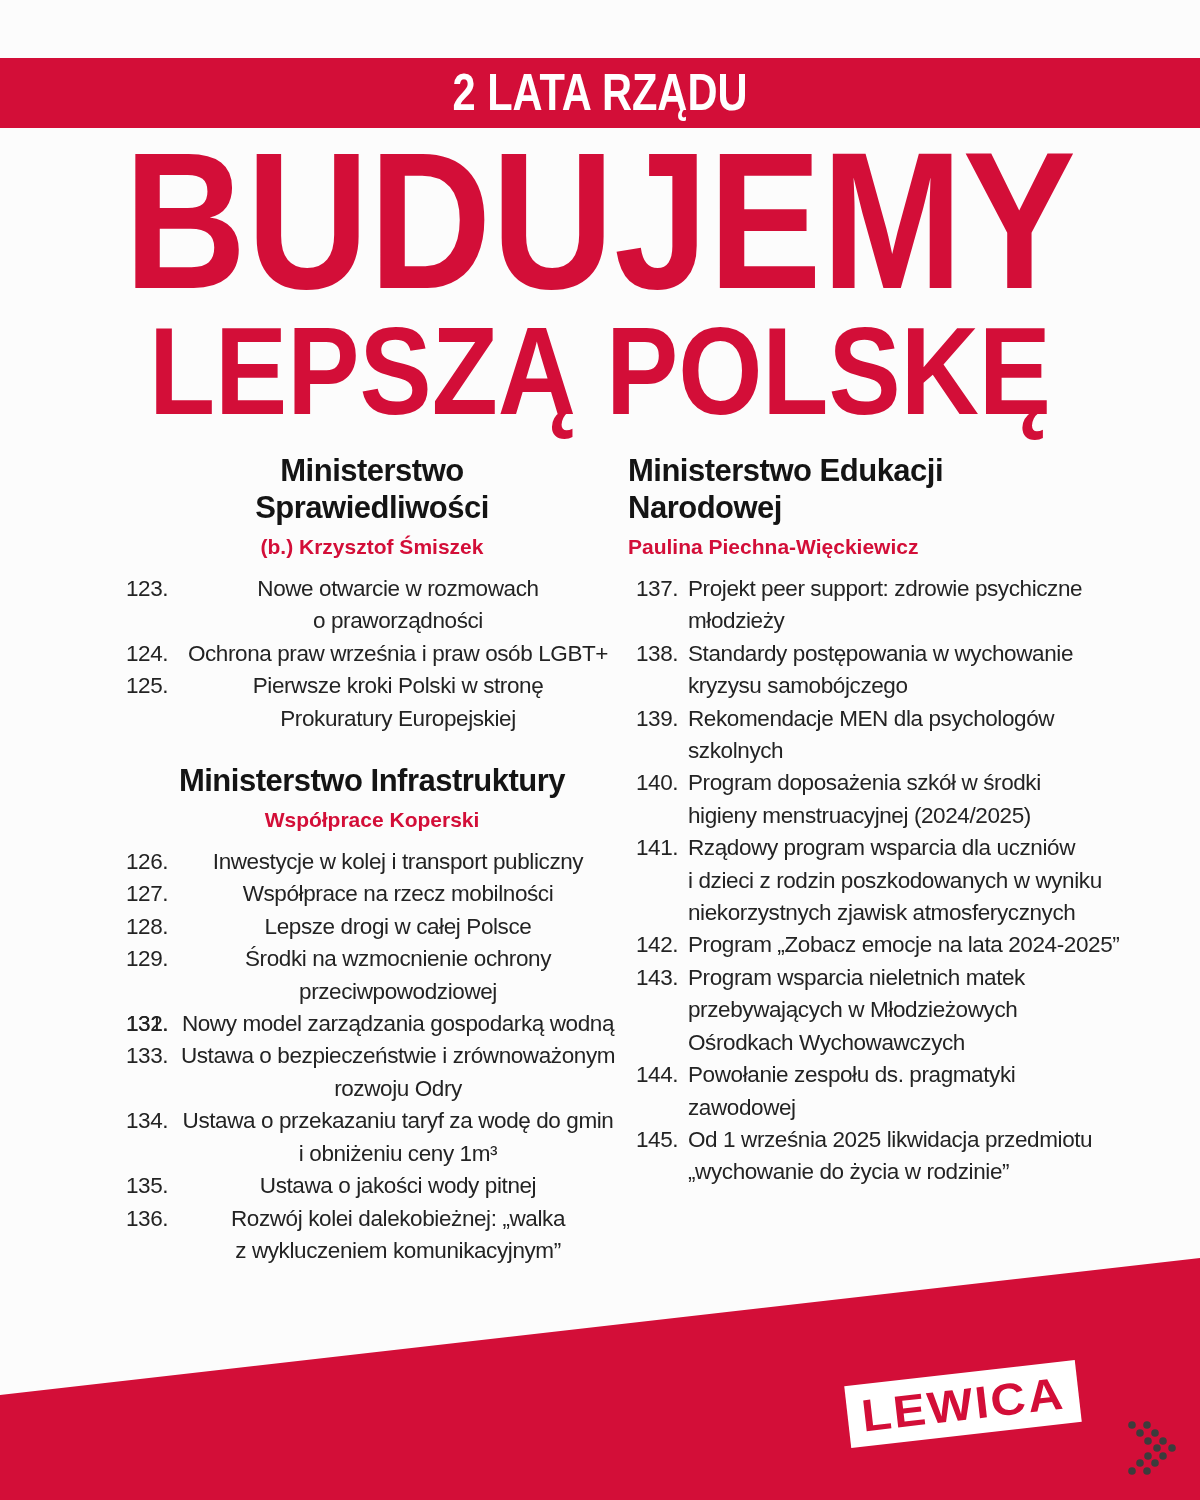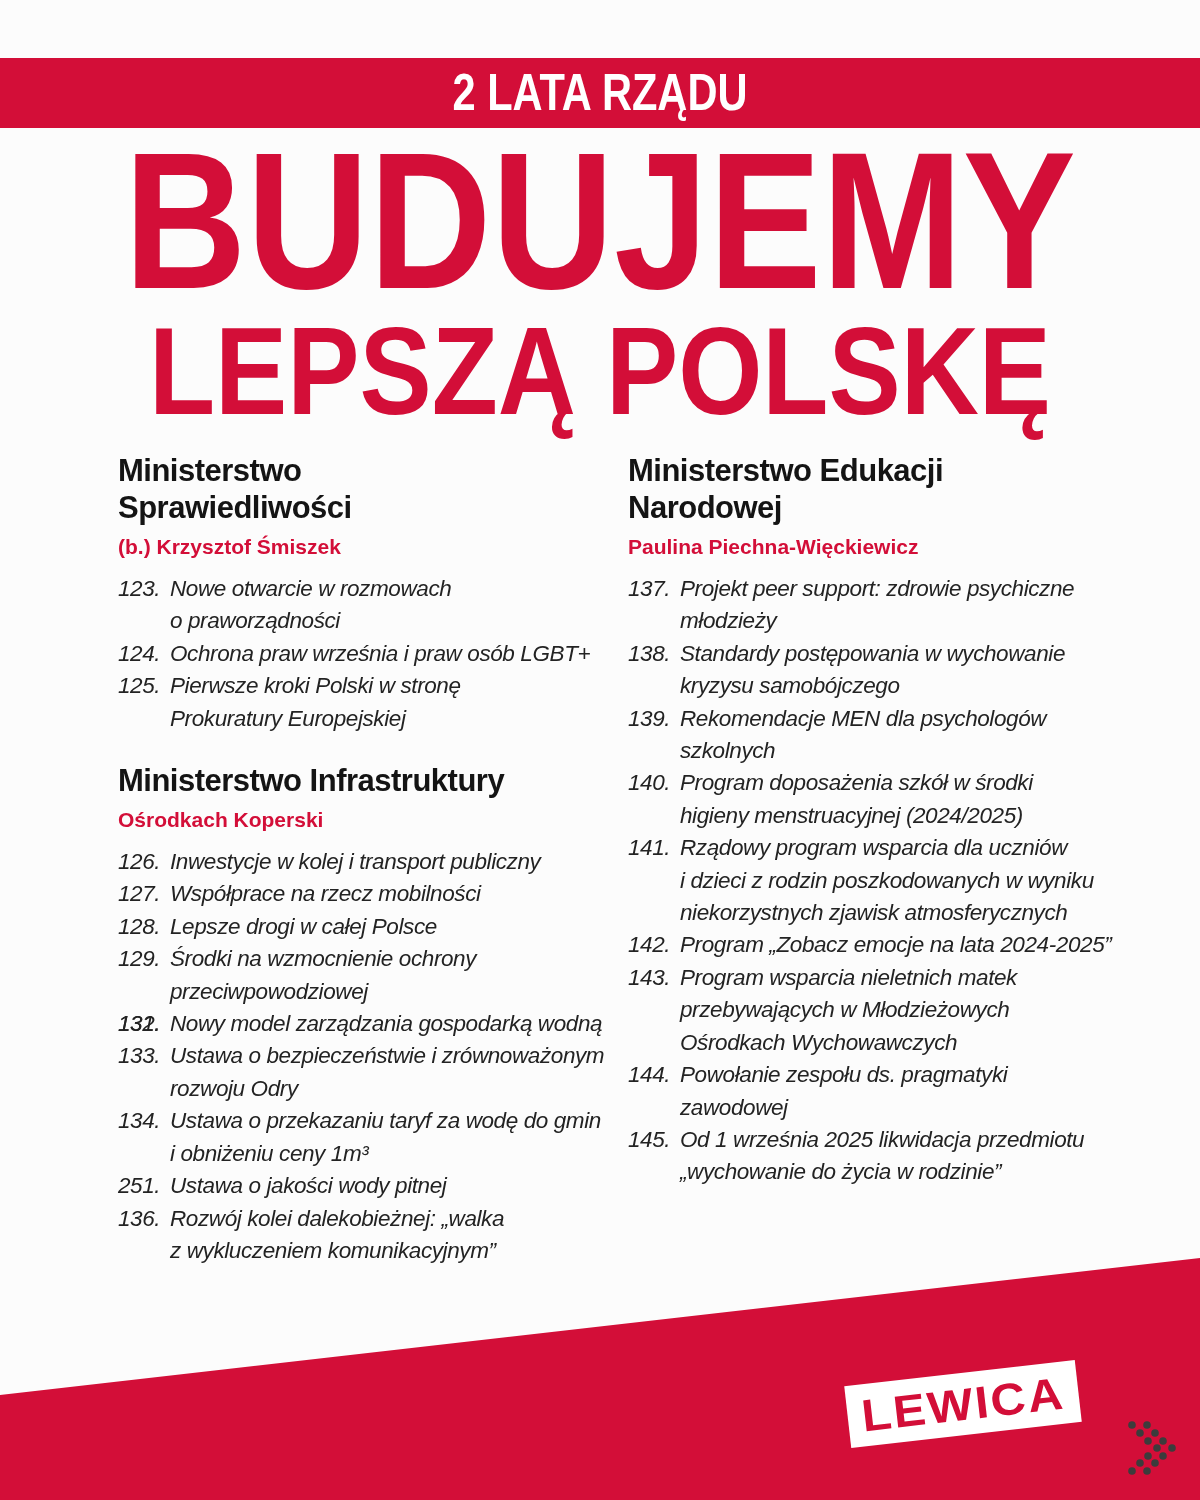--- a/index.html
+++ b/index.html
@@ -34,39 +34,39 @@
     z-index:3;
     pointer-events:none;
   }
   svg.art text { font-family:"Liberation Sans", sans-serif; font-weight:bold; }
   .banner-text { fill:#FFFFFF; }
   .title-text  { fill:var(--red); }
   .logo-text   { fill:var(--red); letter-spacing:2px; }
 
   
   .col { position:absolute; top:452px; z-index:2; }
-  .col-left  { left:118px; width:508px; }
+  .col-left  { left:118px; width:508px;text-align:center; }
   .col-right { left:628px; width:566px; }
 
   section.ministry-block + section.ministry-block { margin-top:27px; }
 
   .ministry {
     margin:0 0 8px 0;
     font-size:31px; line-height:37px;
     font-weight:bold; letter-spacing:-0.5px;
     color:#141414;
     white-space:pre-line;
   }
   .minister {
     margin:0 0 14px 0;
     font-size:21px; line-height:25px;
     font-weight:bold;
     color:var(--red);
   }
-  .items { margin:0; padding:0;font-style:italic; }
+  .items { margin:8px; padding:0; }
   .item {
     position:relative;
     padding-left:52px;
     font-size:22.5px; line-height:32.4px;
     letter-spacing:-0.4px;
     color:#232323;
   }
   .item .num { position:absolute; left:0; top:0; }
   .item .txt { white-space:pre; }
 </style>
@@ -87,34 +87,34 @@
         <div class="items">
           <div class="item"><span class="num">123.</span><span class="txt">Nowe otwarcie w rozmowach
 o praworządności</span></div>
           <div class="item"><span class="num">124.</span><span class="txt">Ochrona praw września i praw osób LGBT+</span></div>
           <div class="item"><span class="num">125.</span><span class="txt">Pierwsze kroki Polski w stronę
 Prokuratury Europejskiej</span></div>
         </div>
       </section>
       <section class="ministry-block">
         <h2 class="ministry">Ministerstwo Infrastruktury</h2>
-        <div class="minister">Ośrodkach Koperski</div>
+        <div class="minister">Współprace Koperski</div>
         <div class="items">
           <div class="item"><span class="num">126.</span><span class="txt">Inwestycje w kolej i transport publiczny</span></div>
           <div class="item"><span class="num">127.</span><span class="txt">Współprace na rzecz mobilności</span></div>
           <div class="item"><span class="num">128.</span><span class="txt">Lepsze drogi w całej Polsce</span></div>
           <div class="item"><span class="num">129.</span><span class="txt">Środki na wzmocnienie ochrony
 przeciwpowodziowej</span></div>
           <div class="item"><span class="num">131.</span></div>
           <div class="item"><span class="num">132.</span><span class="txt">Nowy model zarządzania gospodarką wodną</span></div>
           <div class="item"><span class="num">133.</span><span class="txt">Ustawa o bezpieczeństwie i zrównoważonym
 rozwoju Odry</span></div>
           <div class="item"><span class="num">134.</span><span class="txt">Ustawa o przekazaniu taryf za wodę do gmin
 i obniżeniu ceny 1m³</span></div>
-          <div class="item"><span class="num">251.</span><span class="txt">Ustawa o jakości wody pitnej</span></div>
+          <div class="item"><span class="num">135.</span><span class="txt">Ustawa o jakości wody pitnej</span></div>
           <div class="item"><span class="num">136.</span><span class="txt">Rozwój kolei dalekobieżnej: „walka
 z wykluczeniem komunikacyjnym”</span></div>
         </div>
       </section>
     </div>
   <div class="col col-right">
       <section class="ministry-block">
         <h2 class="ministry">Ministerstwo Edukacji
 Narodowej</h2>
         <div class="minister">Paulina Piechna-Więckiewicz</div>

